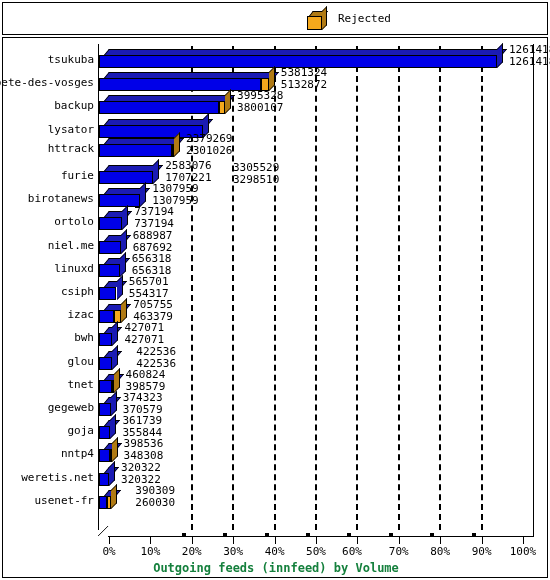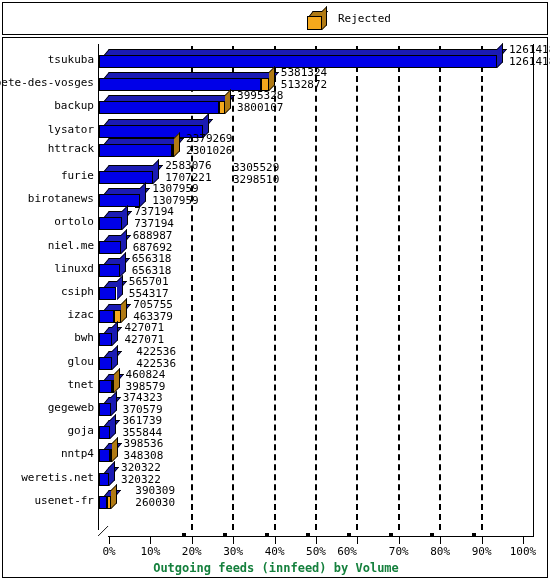--- a/index.html
+++ b/index.html
@@ -548,21 +548,21 @@
         <div class="xtick-stub" style="left: 468.6px; top: 495px;"></div>
         <div class="xtick" style="left: 520px; top: 499px;"></div>
       </div>
     <div id="xticklabels">
         <div class="xtick-label" style="left: 106px;">0%</div>
         <div class="xtick-label" style="left: 147.4px;">10%</div>
         <div class="xtick-label" style="left: 188.8px;">20%</div>
         <div class="xtick-label" style="left: 230.2px;">30%</div>
         <div class="xtick-label" style="left: 271.6px;">40%</div>
         <div class="xtick-label" style="left: 313px;">50%</div>
-        <div class="xtick-label" style="left: 334px; text-align: right;">60%</div>
+        <div class="xtick-label" style="left: 349px;">60%</div>
         <div class="xtick-label" style="left: 395.8px;">70%</div>
         <div class="xtick-label" style="left: 437.2px;">80%</div>
         <div class="xtick-label" style="left: 478.6px;">90%</div>
         <div class="xtick-label" style="left: 520px;">100%</div>
       </div>
 
     <div id="chart-title">Outgoing feeds (innfeed) by Volume</div>
   </div>
 
 </div>

